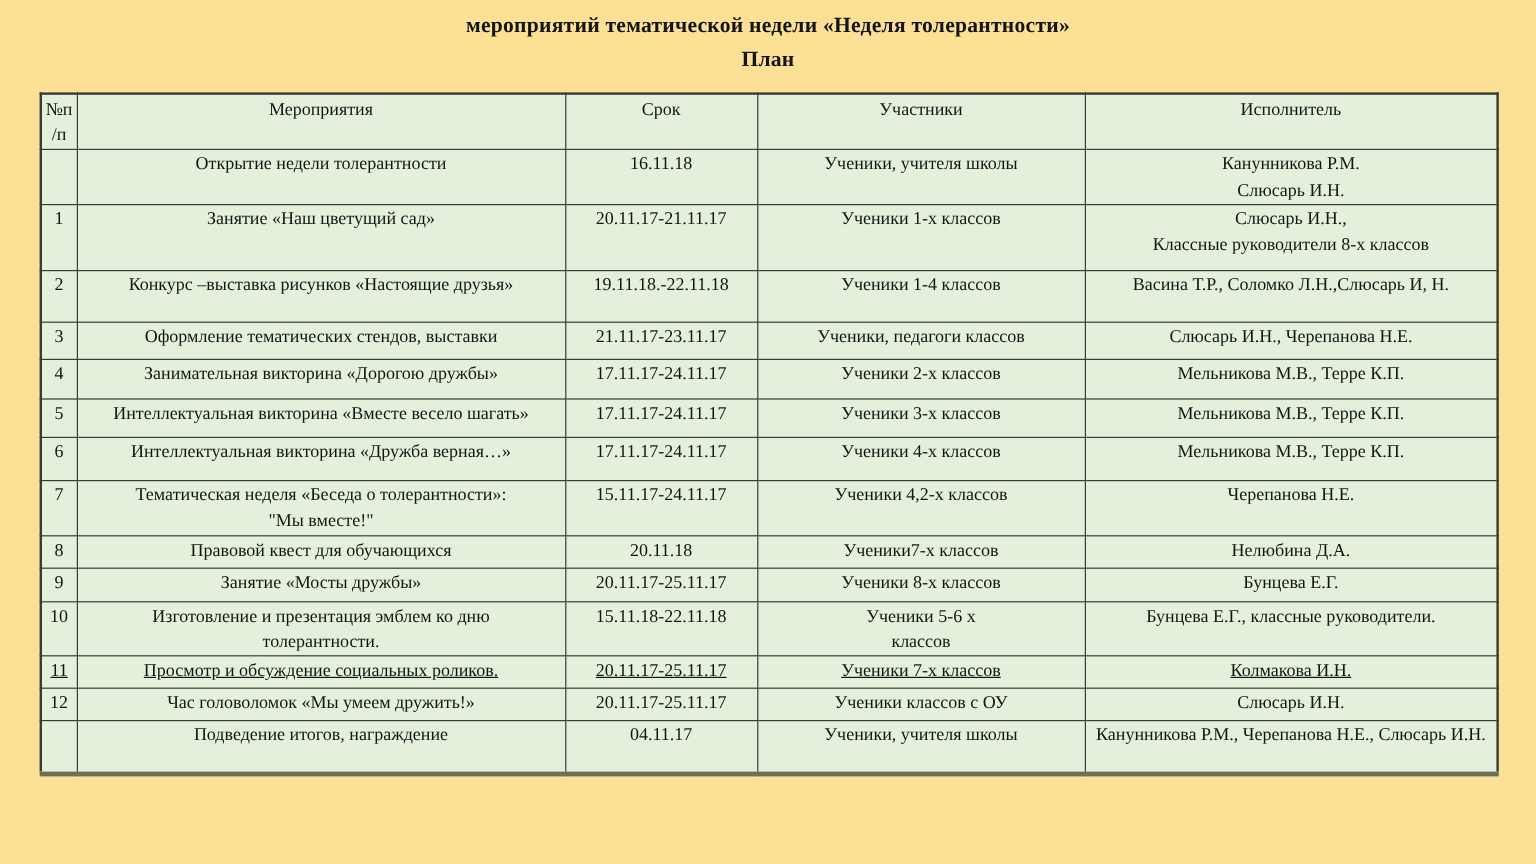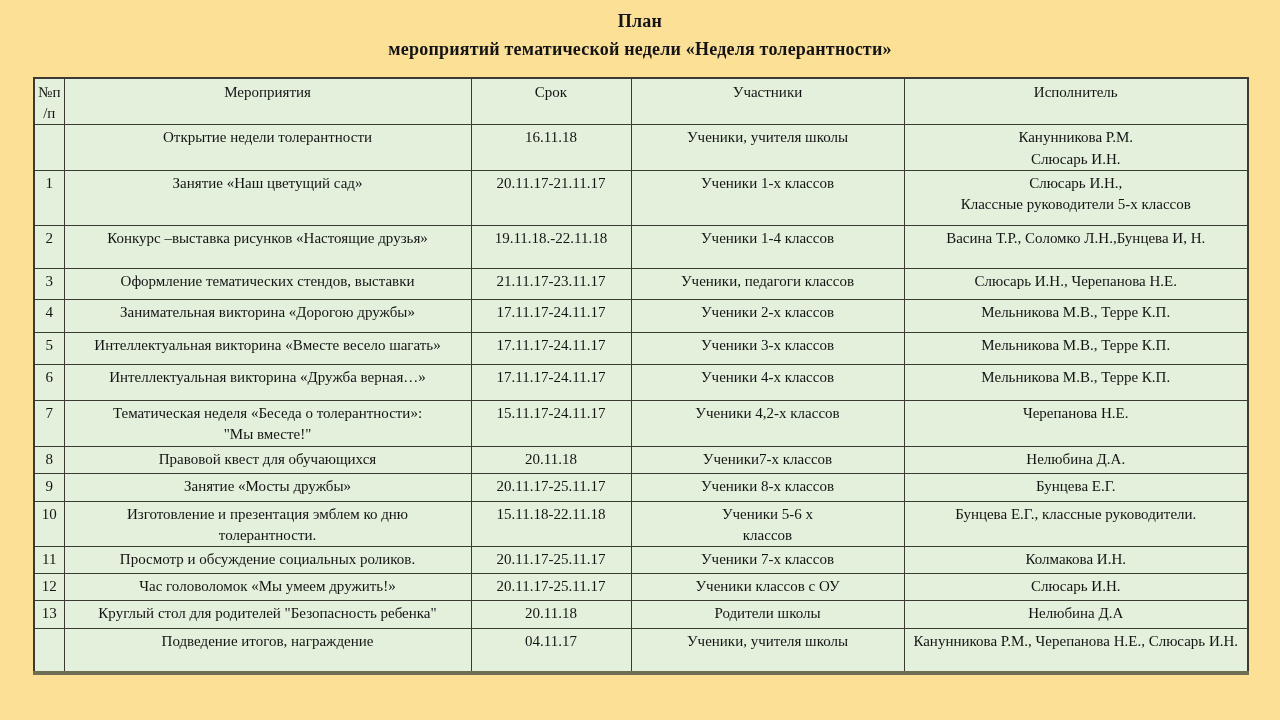--- a/index.html
+++ b/index.html
@@ -46,22 +46,22 @@
     white-space:pre-line;
     overflow:hidden;
   }
   table.events th{padding-top:3px;}
 </style>
 </head>
 <body>
 
 <div class="page">
   <div class="doc-title">
+    <div>мероприятий  тематической  недели «Неделя толерантности»</div>
     <div>План</div>
-    <div>мероприятий  тематической  недели «Неделя толерантности»</div>
   </div>
 
   <table class="events">
     <colgroup>
         <col style="width: 30px;">
         <col style="width: 407px;">
         <col style="width: 160px;">
         <col style="width: 273px;">
         <col style="width: 344px;">
       </colgroup>
@@ -83,28 +83,28 @@
           <td>Ученики, учителя школы</td>
           <td>Канунникова Р.М.
 Слюсарь И.Н.</td>
         </tr>
         <tr style="height: 55px;">
           <td>1</td>
           <td>Занятие «Наш  цветущий сад»</td>
           <td>20.11.17-21.11.17</td>
           <td>Ученики 1-х классов</td>
           <td>Слюсарь И.Н.,
-Классные руководители 5-х классов</td>
+Классные руководители 8-х классов</td>
         </tr>
         <tr style="height: 43px;">
           <td>2</td>
           <td>Конкурс –выставка рисунков  «Настоящие  друзья»</td>
           <td>19.11.18.-22.11.18</td>
           <td>Ученики 1-4 классов</td>
-          <td>Васина Т.Р.,  Соломко Л.Н.,Бунцева И, Н.</td>
+          <td>Васина Т.Р.,  Соломко Л.Н.,Слюсарь И, Н.</td>
         </tr>
         <tr style="height: 31px;">
           <td>3</td>
           <td>Оформление тематических  стендов, выставки</td>
           <td>21.11.17-23.11.17</td>
           <td>Ученики, педагоги классов</td>
           <td>Слюсарь И.Н., Черепанова Н.Е.</td>
         </tr>
         <tr style="height: 33px;">
           <td>4</td>
@@ -151,41 +151,34 @@
         </tr>
         <tr style="height: 43px;">
           <td>10</td>
           <td>Изготовление и презентация эмблем ко дню
 толерантности.</td>
           <td>15.11.18-22.11.18</td>
           <td>Ученики 5-6 х
 классов</td>
           <td>Бунцева Е.Г., классные руководители.</td>
         </tr>
-        <tr style="height: 27px;">
+        <tr style="height: 27px; text-decoration: underline;">
           <td>11</td>
           <td>Просмотр и обсуждение социальных роликов.</td>
           <td>20.11.17-25.11.17</td>
           <td>Ученики 7-х классов</td>
           <td>Колмакова И.Н.</td>
         </tr>
         <tr style="height: 27px; margin-left: 41px;">
           <td>12</td>
           <td>Час головоломок «Мы умеем  дружить!»</td>
           <td>20.11.17-25.11.17</td>
           <td>Ученики классов  с ОУ</td>
           <td>Слюсарь И.Н.</td>
         </tr>
-        <tr style="height: 28px;">
-          <td>13</td>
-          <td>Круглый стол для  родителей "Безопасность  ребенка"</td>
-          <td>20.11.18</td>
-          <td>Родители школы</td>
-          <td>Нелюбина Д.А</td>
-        </tr>
         <tr style="height: 44px;">
           <td></td>
           <td>Подведение итогов, награждение</td>
           <td>04.11.17</td>
           <td>Ученики, учителя школы</td>
           <td>Канунникова Р.М., Черепанова Н.Е.,  Слюсарь И.Н.</td>
         </tr>
       </tbody>
   </table>
 </div>

